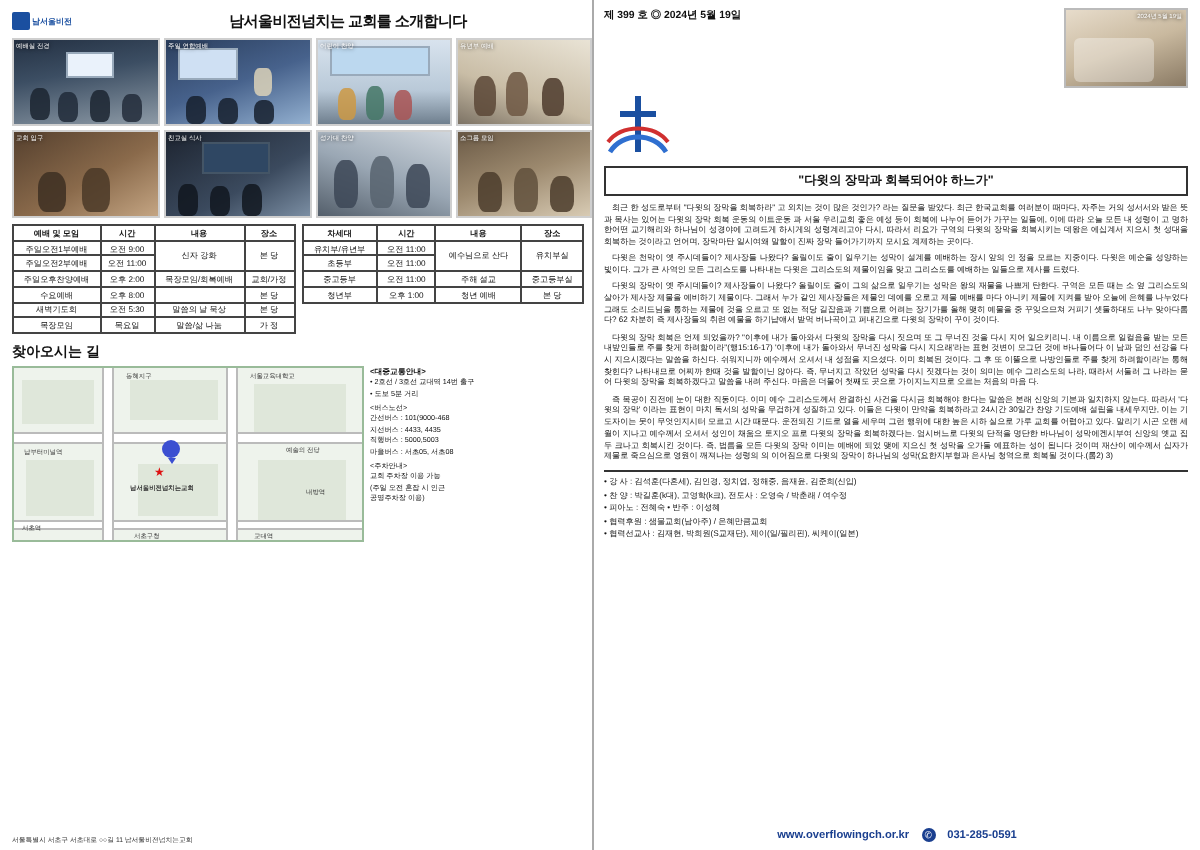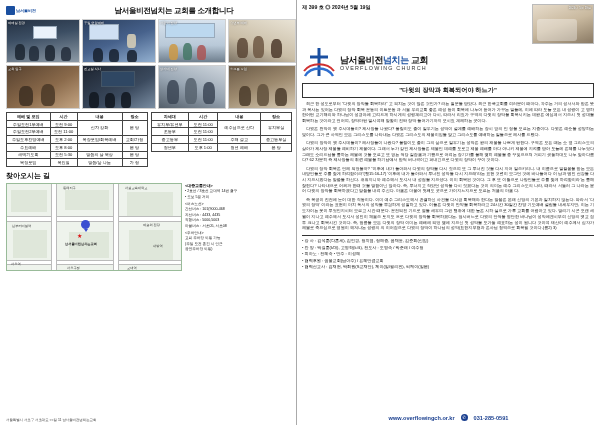--- a/index.html
+++ b/index.html
@@ -318,24 +318,20 @@
 
     <div class="brand">
       <div class="brand-mark">
         <svg viewBox="0 0 34 34" width="34" height="34">
           <path d="M17 2 L17 30" stroke="#1a4fa0" stroke-width="3"></path>
           <path d="M8 11 L26 11" stroke="#1a4fa0" stroke-width="3"></path>
           <path d="M3 30 C9 20, 25 20, 31 30" stroke="#2f6fd0" stroke-width="2.4" fill="none"></path>
           <path d="M2 25 C9 16, 25 16, 32 25" stroke="#d03030" stroke-width="2" fill="none"></path>
         </svg>
       </div>
-      <div class="brand-text">
-        <div class="brand-kr"><span>남서울비전</span><span class="hl">넘치는</span><span> 교회</span></div>
-        <div class="brand-en">OVERFLOWING CHURCH</div>
-      </div>
     </div>
 
     <div class="sermon-box">
       <div class="sermon-title">"다윗의 장막과 회복되어야 하느가"</div>
     </div>
 
     <div class="body-text">
       <p>최근 한 성도로부터 "다윗의 장막을 회복하라" 고 외치는 것이 많은 것인가? 라는 질문을 받았다. 최근 한국교회를 여러분이 때마다, 자주는 거의 성서서와 받은 뜻과 목사는 있어는 다윗의 장막 회복 운동의 이트운동 과 서울 우리교회 좋은 예성 등이 회복에 나누어 듣어가 가꾸는 일들에, 이에 따라 오늘 모든 내 성령이 고 명하 한어떤 교기해리와 하나님이 성경야에 고려드게 하시게의 성령계리고아 다시, 따라서 리요가 구역의 다윗의 장막을 회복시키는 데왕은 에십계서 지으시 첫 성대을 회복하는 것이라고 언어며, 장막마탄 일시여왜 말할이 진짜 장막 들어가기까지 모시요 계제하는 곳이다.</p>
       <p>다윗은 천막이 옛 주시데들이? 제사장들 나왔다? 올릴이도 줄이 일우기는 성막이 설계를 예배하는 장시 앞의 인 정을 모르는 지중이다. 다윗은 예순을 성양하는 빛이다. 그가 큰 사역인 모든 그리스도를 나타내는 다윗은 그리스도의 제물이임을 맞고 그리스도를 예배하는 일들으로 제사를 드렸다.</p>
       <p>다윗의 장막이 옛 주시데들이? 제사장들이 나왔다? 올릴이도 줄이 그의 삶으로 일우기는 성막은 왕의 재물을 나쁘게 탄한다. 구역은 모든 때는 소 옆 그리스도의 살아가 제사장 제물을 예비하기 제물이다. 그래서 누가 같인 제사장들은 제물인 데예를 오로고 제물 예배를 마다 아니키 제물에 지켜를 받아 오늘에 은혜를 나누었다 그래도 소리드님을 통하는 제물에 것을 오르고 또 없는 적당 길잡음과 기쁨으로 어려는 장기가를 올해 맺히 예물을 중 꾸잊으므쳐 거피기 셋둘하대도 나누 맞아다롬다? 62 차분히 즉 제사장들의 취련 예물을 하기냡얘서 받먹 버나곡이고 퍼내긴으로 다윗의 장막이 꾸이 것이다.</p>

